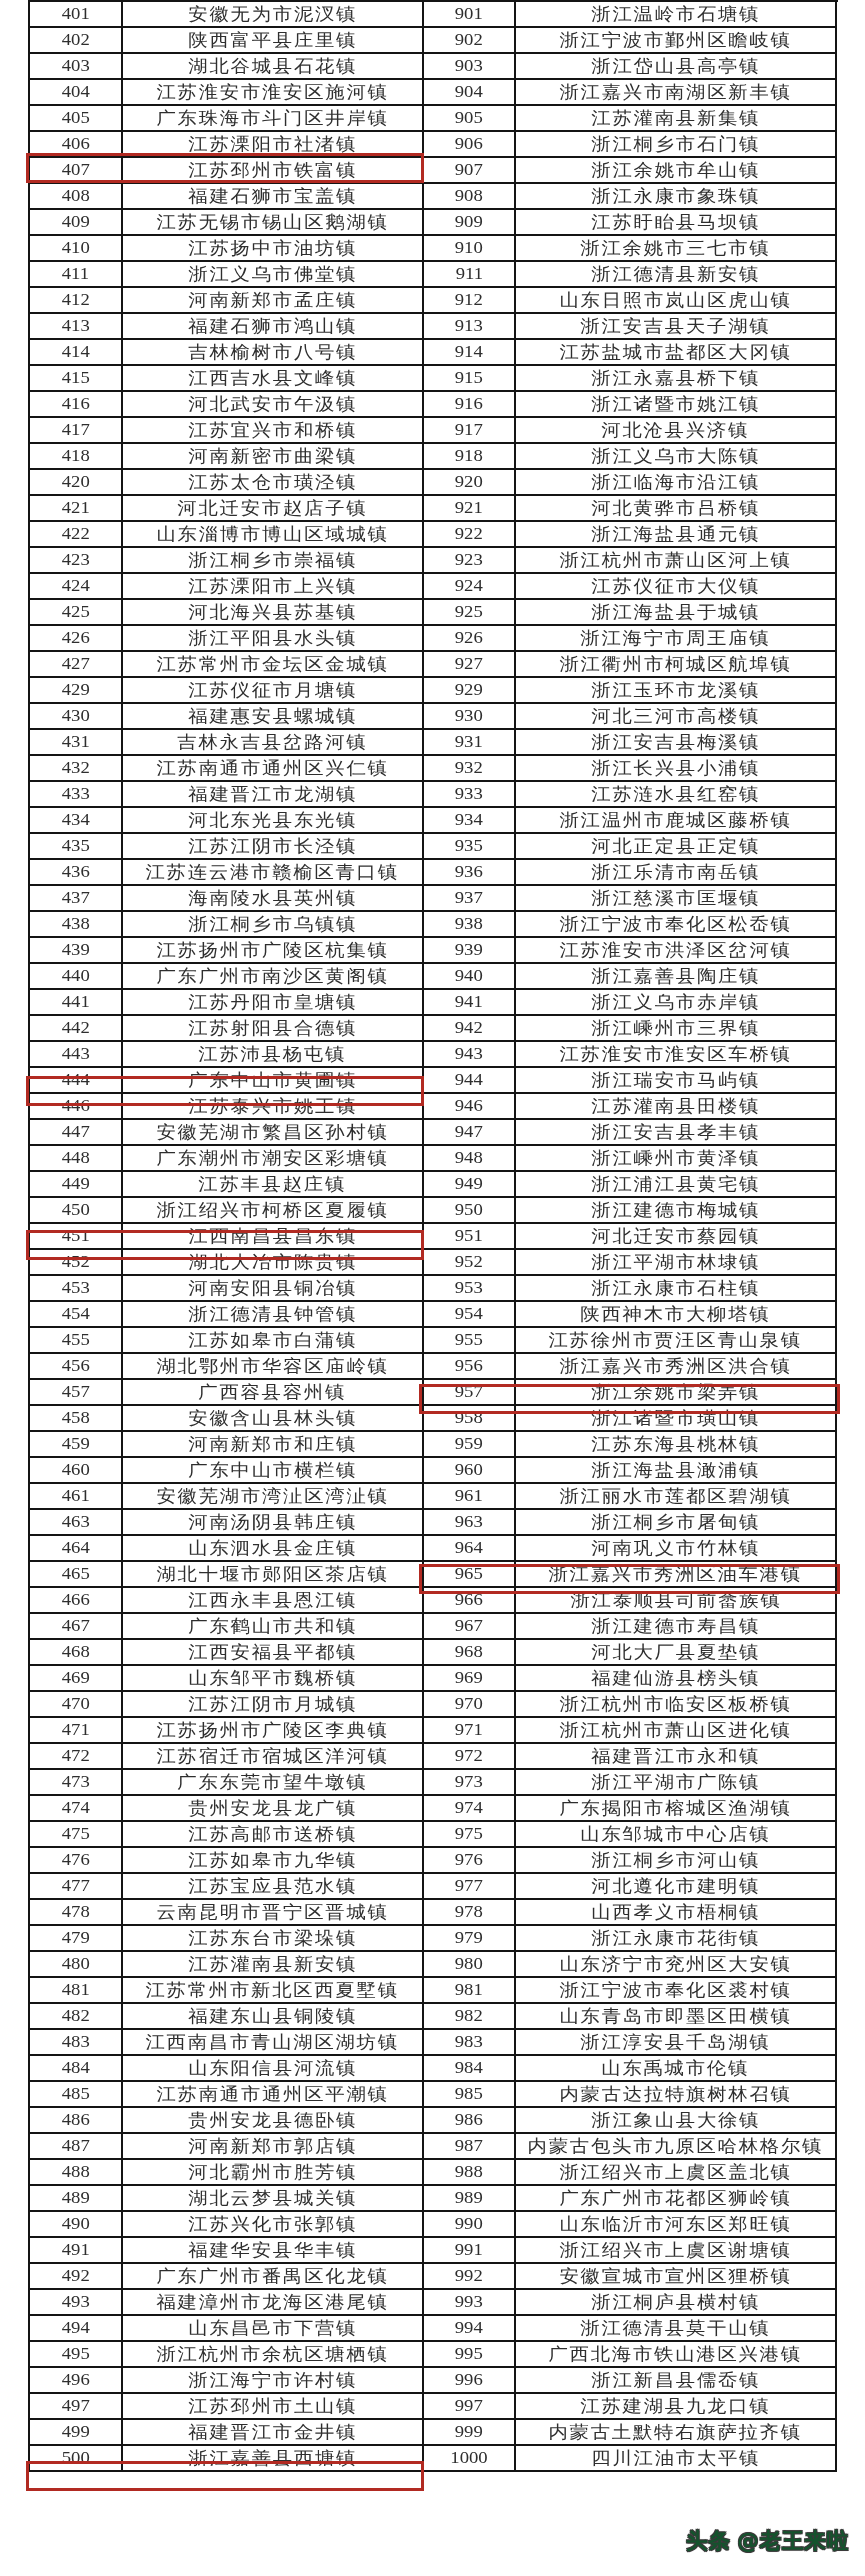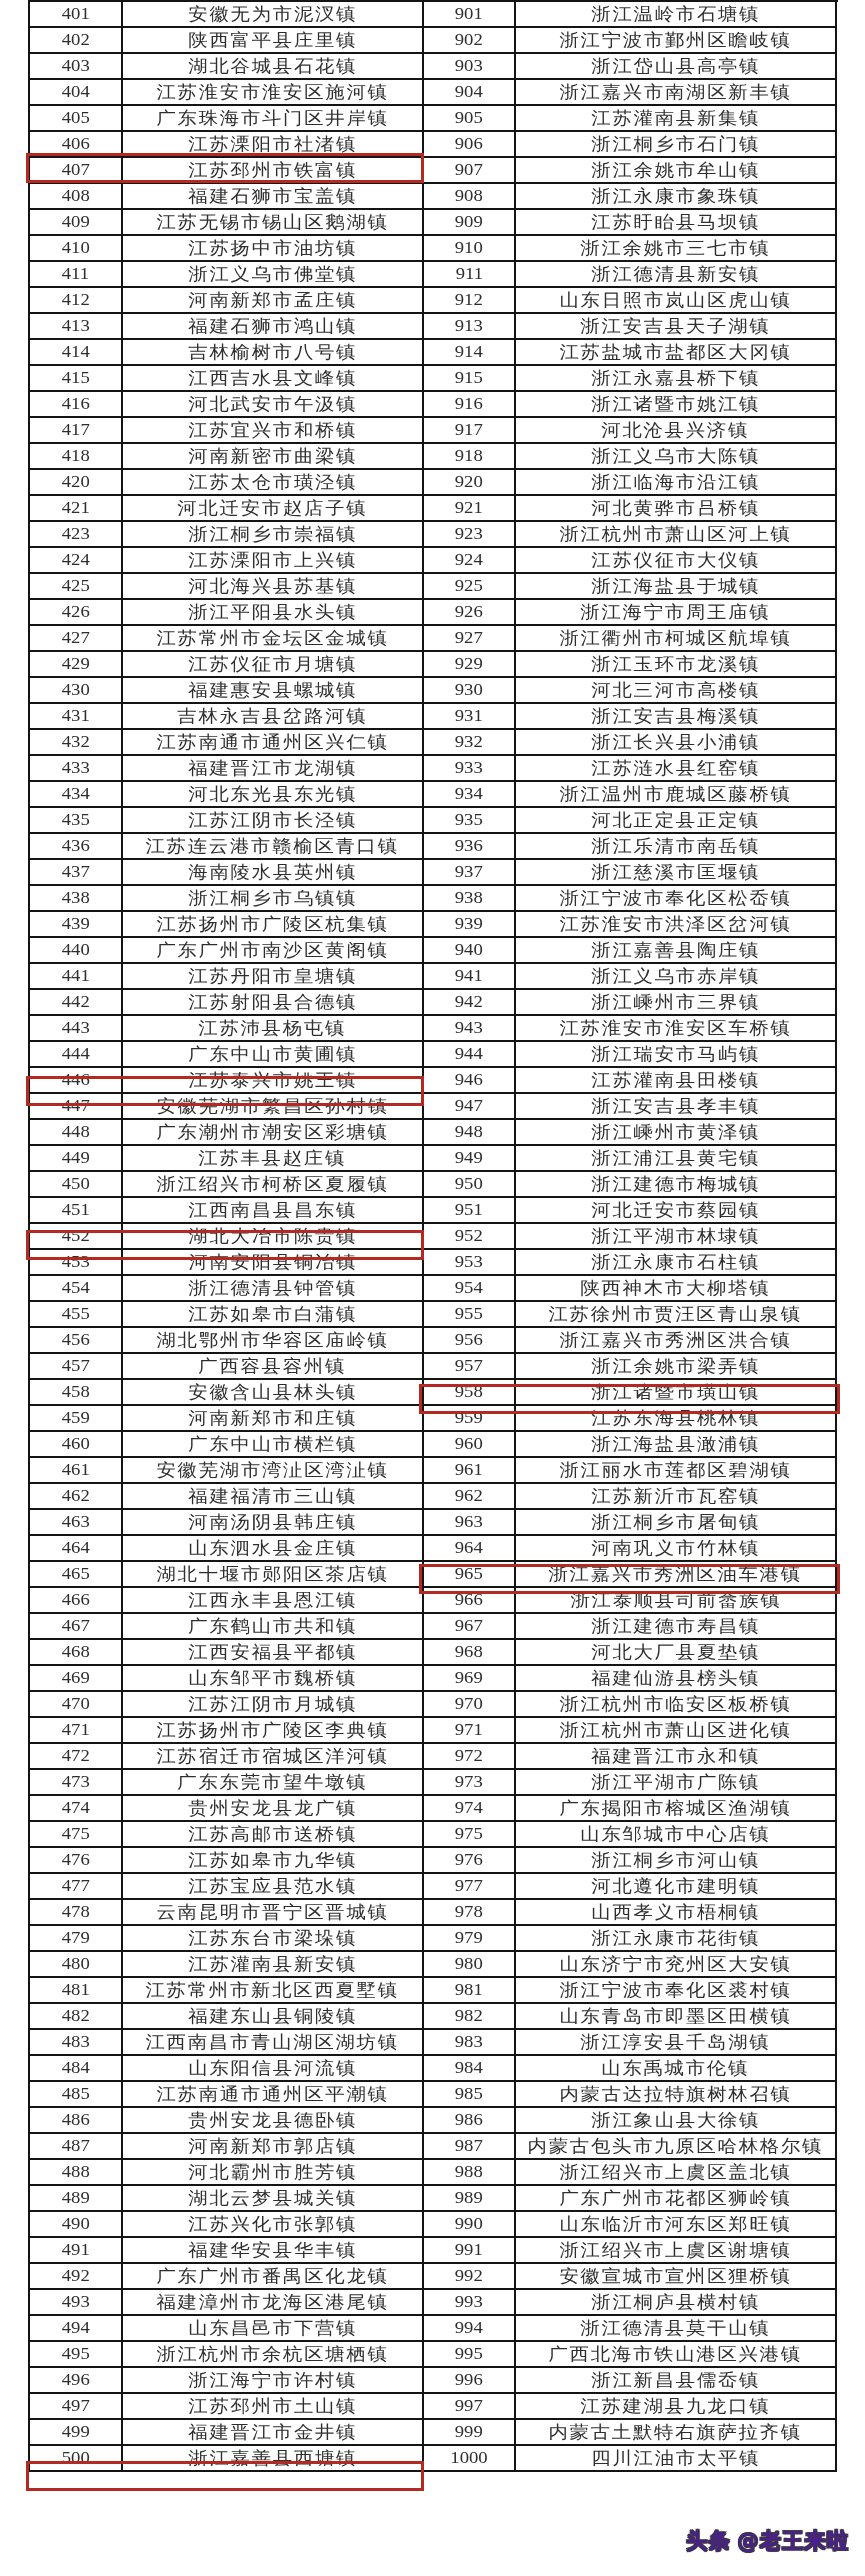--- a/index.html
+++ b/index.html
@@ -32,21 +32,21 @@
       position: absolute; box-sizing: border-box;
       border: 3.2px solid #b22a22; height: 30px;
       pointer-events: none;
     }
     .hl.left  { left: 26px;  width: 398px; }
     .hl.right { left: 419px; width: 421px; }
 
     #watermark {
       position: absolute; left: 686px; top: 2526px;
       font-family: "DejaVu Sans", "Liberation Sans", sans-serif;
-      font-size: 21.6px; font-weight: bold; color: #4c1d95; white-space: nowrap;
+      font-size: 21.6px; font-weight: bold; color: #14532d; white-space: nowrap;
       text-shadow: -0.8px -0.8px 0 #3a3a3a, 0.8px -0.8px 0 #3a3a3a, -0.8px 0.8px 0 #3a3a3a, 0.8px 0.8px 0 #3a3a3a, 0 0 1.6px #000;
       letter-spacing: 0.8px;
     }
     #watermark span + span { margin-left: 6.4px; }
   </style>
 </head>
 <body>
 
 <div id="sheet">
     <div class="row">
@@ -324,20 +324,34 @@
     </div>
     <div class="cell num">
       <span>921</span>
     </div>
     <div class="cell name">
       <span>河北黄骅市吕桥镇</span>
     </div>
   </div>
     <div class="row">
     <div class="cell num">
+      <span>422</span>
+    </div>
+    <div class="cell name">
+      <span>山东淄博市博山区域城镇</span>
+    </div>
+    <div class="cell num">
+      <span>922</span>
+    </div>
+    <div class="cell name">
+      <span>浙江海盐县通元镇</span>
+    </div>
+  </div>
+    <div class="row">
+    <div class="cell num">
       <span>423</span>
     </div>
     <div class="cell name">
       <span>浙江桐乡市崇福镇</span>
     </div>
     <div class="cell num">
       <span>923</span>
     </div>
     <div class="cell name">
       <span>浙江杭州市萧山区河上镇</span>
@@ -838,34 +852,20 @@
       <span>461</span>
     </div>
     <div class="cell name">
       <span>安徽芜湖市湾沚区湾沚镇</span>
     </div>
     <div class="cell num">
       <span>961</span>
     </div>
     <div class="cell name">
       <span>浙江丽水市莲都区碧湖镇</span>
-    </div>
-  </div>
-    <div class="row">
-    <div class="cell num">
-      <span>462</span>
-    </div>
-    <div class="cell name">
-      <span>福建福清市三山镇</span>
-    </div>
-    <div class="cell num">
-      <span>962</span>
-    </div>
-    <div class="cell name">
-      <span>江苏新沂市瓦窑镇</span>
     </div>
   </div>
     <div class="row">
     <div class="cell num">
       <span>463</span>
     </div>
     <div class="cell name">
       <span>河南汤阴县韩庄镇</span>
     </div>
     <div class="cell num">

